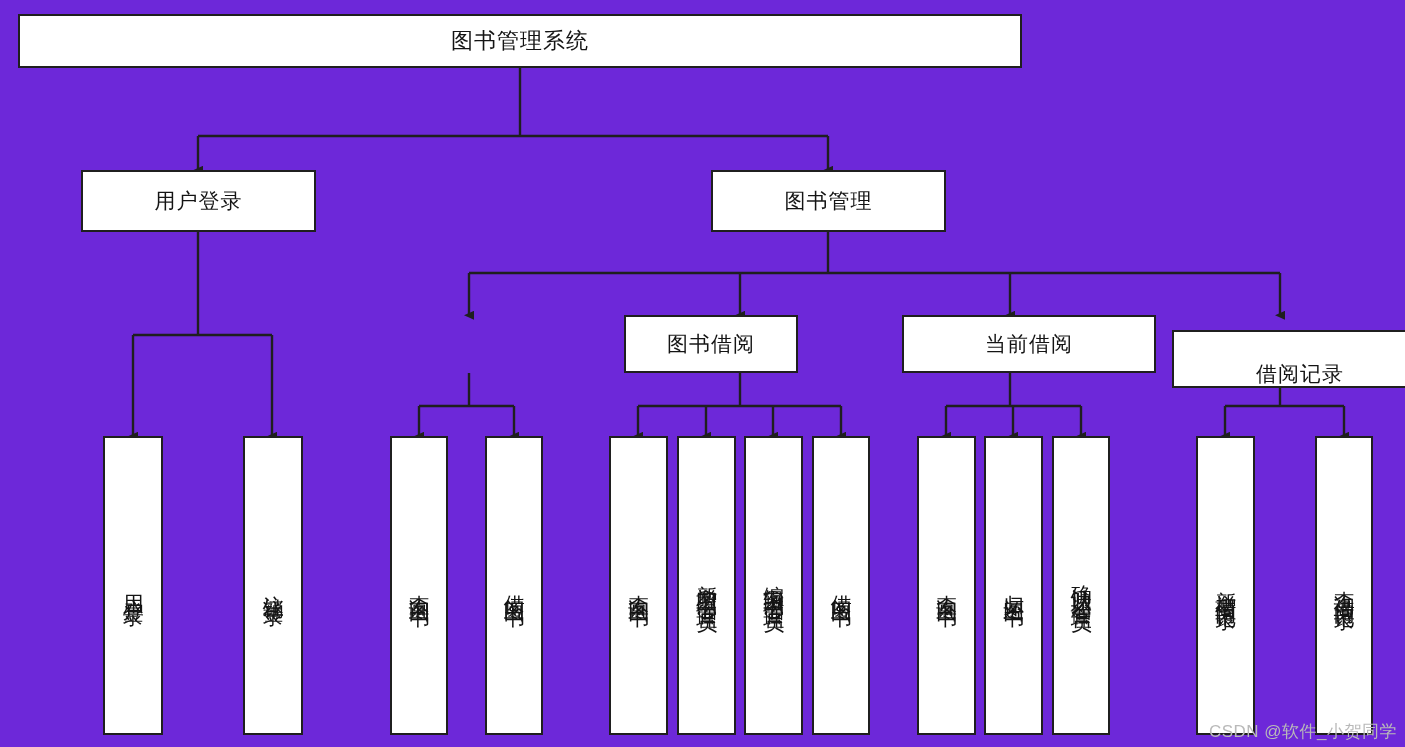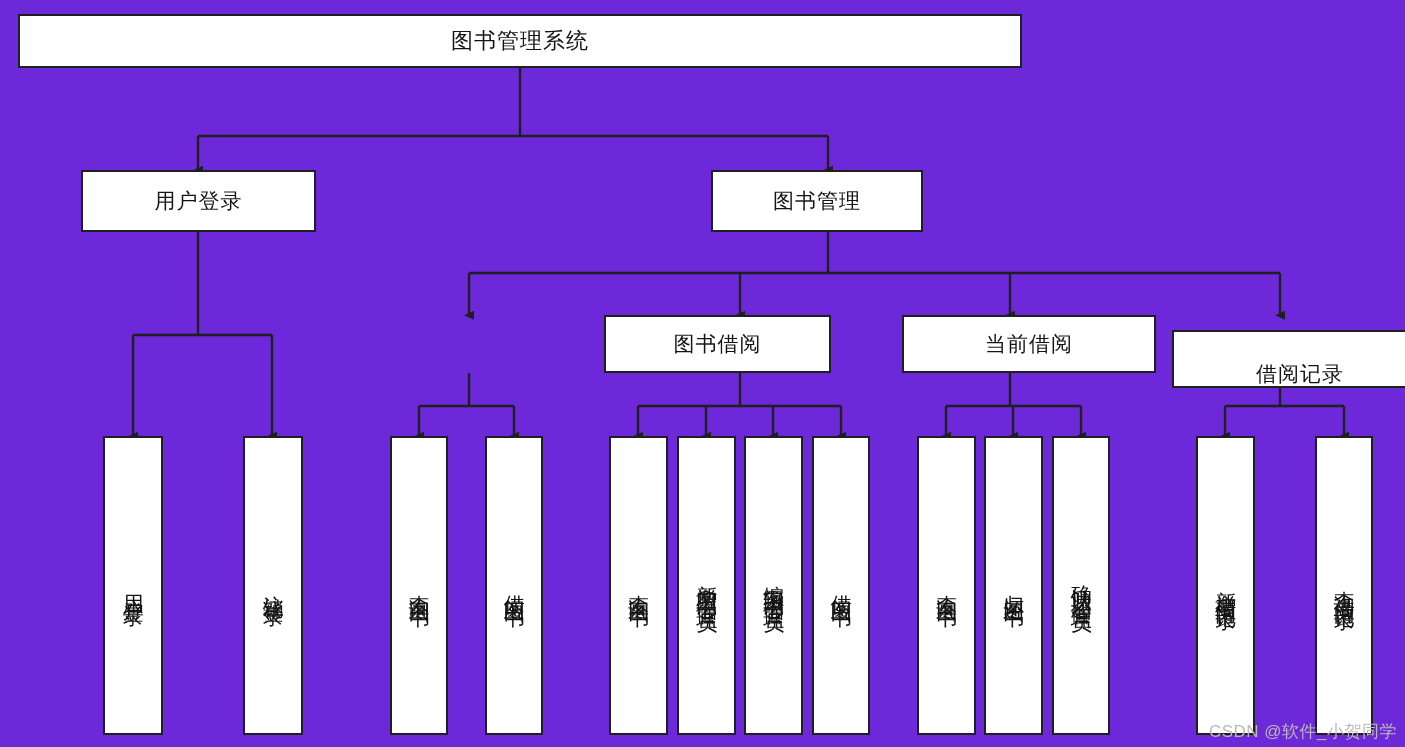--- a/index.html
+++ b/index.html
@@ -124,25 +124,25 @@
       </g>
   </svg>
 
   <div class="node horizontal" id="root-node">
     <span class="node-label">图书管理系统</span>
   </div>
 
   <div class="node horizontal" style="left: 81px; top: 170px; width: 235px; height: 62px;">
     <span class="node-label">用户登录</span>
   </div>
-  <div class="node horizontal" style="left: 711px; top: 170px; width: 212px; height: 62px;">
+  <div class="node horizontal" style="left: 711px; top: 170px; width: 235px; height: 62px;">
     <span class="node-label">图书管理</span>
   </div>
 
-  <div class="node horizontal" style="left: 604px; top: 315px; width: 227px; height: 58px;">
+  <div class="node horizontal" style="left: 624px; top: 315px; width: 174px; height: 58px;">
     <span class="node-label">图书借阅</span>
   </div>
   <div class="node horizontal" style="left: 902px; top: 315px; width: 254px; height: 58px;">
     <span class="node-label">当前借阅</span>
   </div>
   <div class="node horizontal" style="left: 1172px; top: 330px; width: 256px; height: 58px; align-items: flex-end;">
     <span class="node-label">借阅记录</span>
   </div>
 
   <div class="node vertical" style="left: 103px; top: 436px; width: 60px; height: 299px;">

